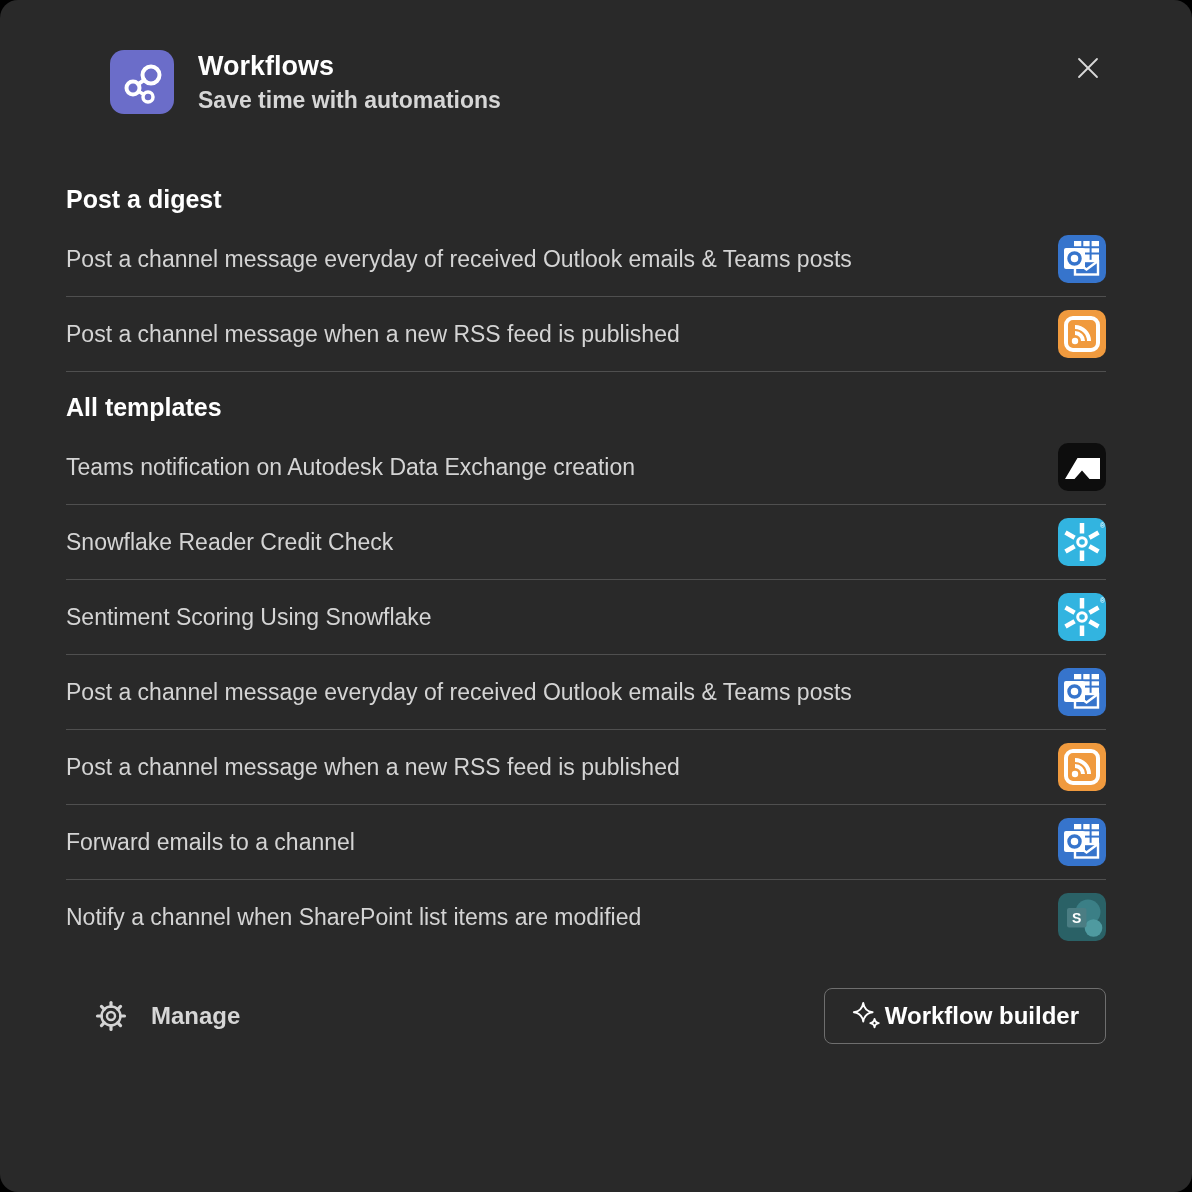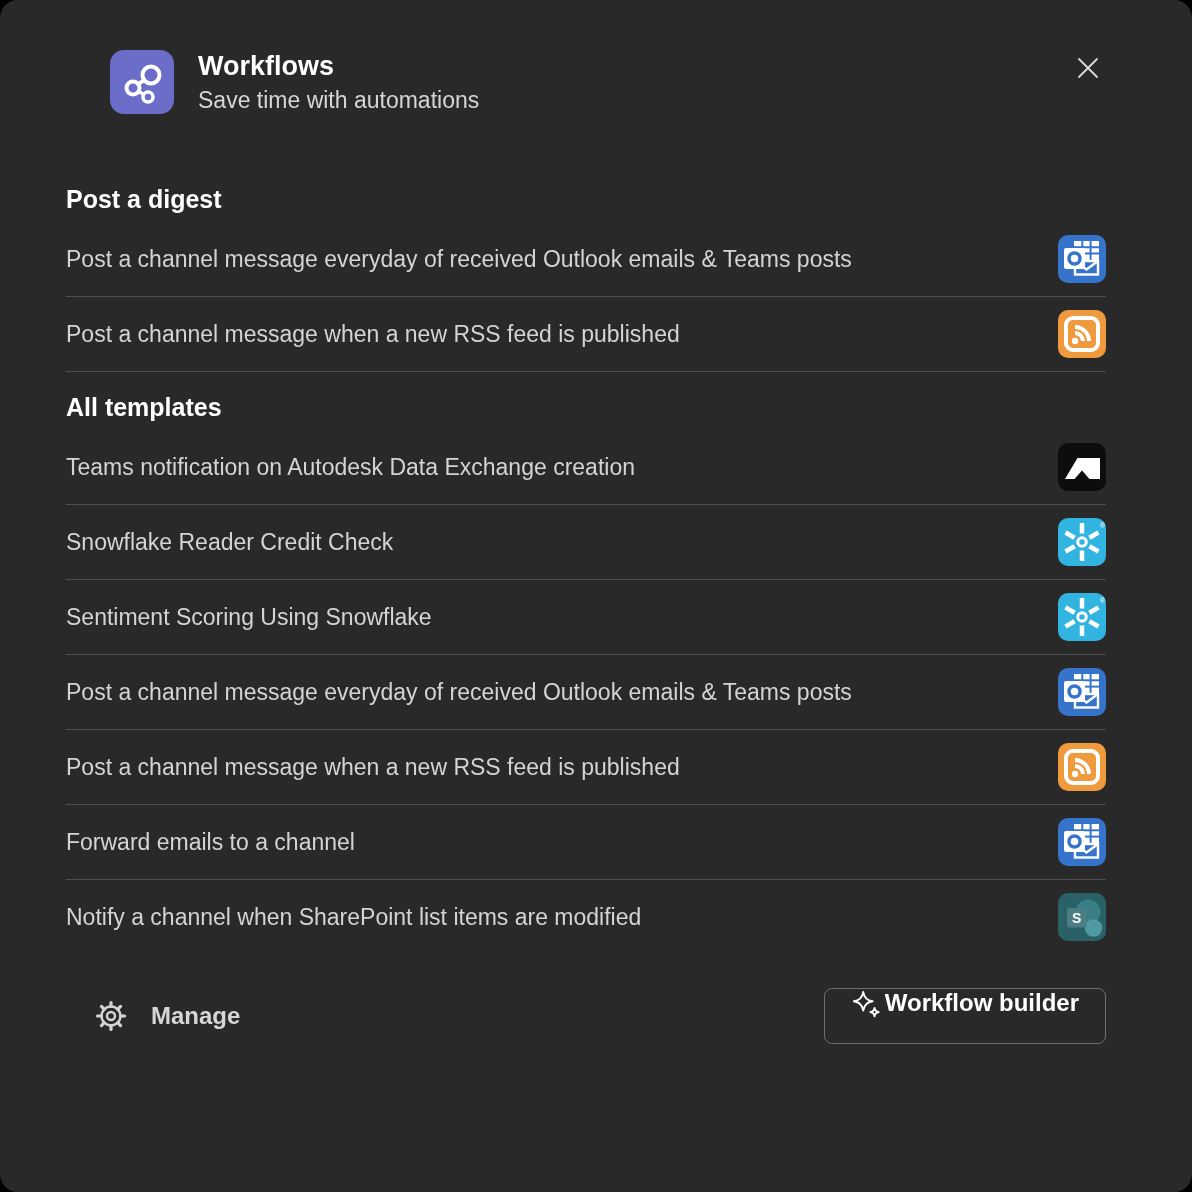--- a/index.html
+++ b/index.html
@@ -7,21 +7,21 @@
   .dialog{
     position:relative;width:1192px;height:1192px;box-sizing:border-box;
     background:#292929;border-radius:18px;overflow:hidden;
   }
   
   .header{display:flex;align-items:flex-end;gap:24px;margin:50px 86px 0 66px;padding-left:44px;}
   .app-tile{width:64px;height:64px;border-radius:14px;background:#6b6dc9;flex-shrink:0;
     display:grid;place-items:center;}
   .header-text{display:flex;flex-direction:column;}
   .title{font-size:27px;font-weight:700;color:#ffffff;line-height:1.15;}
-  .subtitle{font-size:23px;font-weight:400;color:#d6d6d6;margin-top:5px;}
+  .subtitle{font-size:23px;font-weight:700;color:#d6d6d6;margin-top:5px;}
   .close-btn{margin-left:auto;align-self:flex-start;width:36px;height:36px;border:none;background:transparent;
     padding:0;cursor:pointer;display:grid;place-items:center;}
   
   .section-heading{margin:0 86px 0 66px;font-size:25px;font-weight:700;color:#ffffff;line-height:30px;}
   .section-heading.first{margin-top:70px;}
   .section-heading.second{margin-top:20px;}
   .rows{margin:8px 86px 0 66px;}
   .row{display:flex;align-items:center;justify-content:space-between;height:74px;
     border-bottom:1px solid #4f4f4f;cursor:pointer;}
   .row.no-divider{border-bottom:none;gap:13px;}
@@ -31,21 +31,21 @@
   .tile-rss{background:#f09a3e;}
   .tile-autodesk{background:#0d0d0d;}
   .tile-teams{background:#4f56b8;}
   .tile-snowflake{background:#32b4e0;}
   .tile-sharepoint{background:#2a6166;}
   
   .footer{margin:34px 86px 0 66px;display:flex;align-items:center;justify-content:space-between;}
   .manage{display:flex;align-items:center;gap:23px;margin-left:28px;background:transparent;border:none;
     padding:0;cursor:pointer;}
   .manage-label{font-size:24px;font-weight:600;color:#d6d6d6;}
-  .builder-btn{display:flex;gap:2px;height:56px;padding:0 26px;
+  .builder-btn{display:flex;align-items:center;gap:2px;height:56px;padding:0 26px;
     background:transparent;border:1.5px solid #6e6e6e;border-radius:8px;cursor:pointer;}
   .builder-label{font-size:24px;font-weight:700;color:#ffffff;}
   svg{display:block;}
 </style>
 </head>
 <body>
 
 <div class="dialog">
 
   <div class="header">

